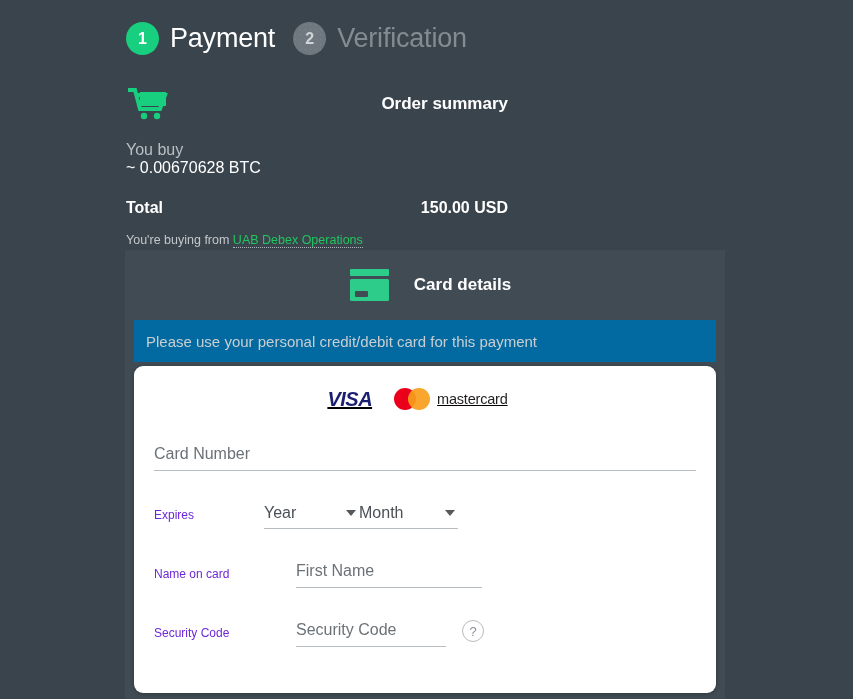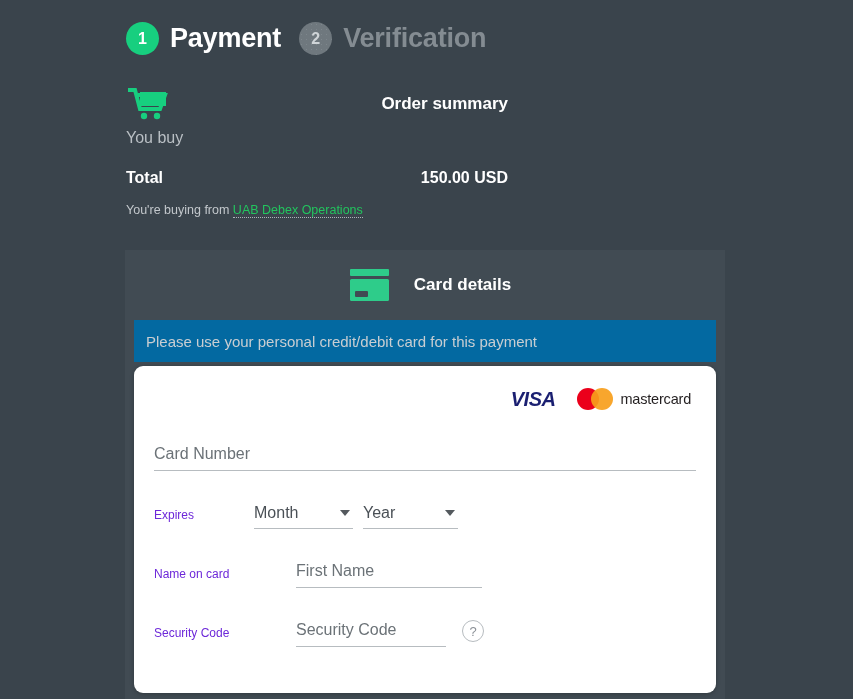--- a/index.html
+++ b/index.html
@@ -18,32 +18,32 @@
     width: 33px; height: 33px; border-radius: 50%;
     display: flex; align-items: center; justify-content: center;
     font-size: 16px; font-weight: bold; color: #ffffff; flex: none;
   }
   .step-badge.active { background: #17cf7f; }
   .step-badge.inactive {
     background: #6f787e; color: #cfd4d7;
     background-image: radial-gradient(#7d868c 22%, transparent 23%);
     background-size: 5px 5px;
   }
-  .step-label { font-size: 27px; font-weight: bold; letter-spacing: -0.2px; }
+  .step-label { font-size: 27px; font-weight: normal; letter-spacing: -0.2px; }
   .step-label.active { color: #ffffff; }
   .step-label.inactive { color: #848c92; }
 
   
   .order { position: absolute; left: 126px; top: 82px; width: 382px; }
   .sec-head { display: flex; align-items: center; gap: 22px; height: 44px; justify-content: space-between; }
   .cart-icon { width: 42px; height: 34px; position: relative; flex: none; }
   .sec-title { font-size: 17px; font-weight: bold; color: #ffffff; }
 
   .row { display: flex; justify-content: space-between; align-items: baseline; }
-  .row.buy { margin-top: 3px; flex-direction: column; }
+  .row.buy { margin-top: 15px; flex-direction: column; }
   .lbl-muted { font-size: 16px; color: #b9bfc4; }
   .val-white { font-size: 16px; color: #ffffff; }
   .row.total { margin-top: 22px; }
   .lbl-total { font-size: 16px; font-weight: bold; color: #ffffff; }
   .val-total { font-size: 16px; font-weight: bold; color: #ffffff; }
   .seller { margin-top: 16px; font-size: 12.5px; color: #c3c8cc; }
   .seller-name {
     color: #22c55e; border-bottom: 1px dotted #aeb4b9; cursor: pointer;
   }
 
@@ -61,21 +61,21 @@
     font-size: 15px; color: #c9ced2;
   }
 
   .white-card {
     position: absolute; left: 9px; top: 116px; width: 582px; height: 327px;
     background: #ffffff; border-radius: 9px;
     box-shadow: 0 1px 4px rgba(0,0,0,0.25);
     padding: 18px 20px;
   }
 
-  .brands { display: flex; align-items: center; justify-content: flex-end; gap: 22px; height: 30px; margin-right: 5px; }
+  .brands { display: flex; align-items: center; justify-content: center; gap: 22px; height: 30px; margin-right: 15px; text-decoration: underline; }
   .visa {
     font-size: 20px; font-weight: bold; font-style: italic;
     color: #1a1f71; letter-spacing: -0.5px;
   }
   .mc { display: flex; align-items: center; gap: 7px; }
   .mc-marks { position: relative; width: 36px; height: 22px; }
   .mc-marks .c { position: absolute; top: 0; width: 22px; height: 22px; border-radius: 50%; }
   .mc-marks .c.red { left: 0; background: #eb001b; }
   .mc-marks .c.orange { right: 0; background: #f79e1b; opacity: 0.92; }
   .mc-word { font-size: 14.5px; color: #231f20; letter-spacing: -0.2px; }
@@ -145,20 +145,21 @@
           <rect x="14" y="5" width="26" height="14" fill="#17cf7f"></rect>
           <circle cx="18" cy="29" r="3.2" fill="#17cf7f"></circle>
           <circle cx="31" cy="29" r="3.2" fill="#17cf7f"></circle>
         </svg>
       </div>
       <div class="sec-title">Order summary</div>
     </div>
 
     <div class="row buy">
       <div class="lbl-muted">You buy</div>
+      <div class="val-white">~ 0.00670628 BTC</div>
     </div>
 
     <div class="row total">
       <div class="lbl-total">Total</div>
       <div class="val-total">150.00 USD</div>
     </div>
 
     <div class="seller">
       <span>You're buying from </span><span class="seller-name">UAB Debex Operations</span>
     </div>
@@ -187,32 +188,32 @@
               <div class="c orange"></div>
           </div>
           <div class="mc-word">mastercard</div>
         </div>
       </div>
 
       <input class="field-line cardnum" type="text" placeholder="Card Number" style="">
 
       <div class="form-row">
         <div class="row-label expires">Expires</div>
+        <div class="sel-wrap year">
+          <select class="field-line">
+            <option>Year</option>
+          </select>
+          <div class="chev"></div>
+        </div>
         <div class="sel-wrap month">
           <select class="field-line">
             <option>Month</option>
           </select>
           <div class="chev"></div>
         </div>
-        <div class="sel-wrap year">
-          <select class="field-line">
-            <option>Year</option>
-          </select>
-          <div class="chev"></div>
-        </div>
       </div>
 
       <div class="form-row">
         <div class="row-label name">Name on card</div>
         <input class="field-line first-name" type="text" placeholder="First Name" style="">
       </div>
 
       <div class="form-row">
         <div class="row-label sec">Security Code</div>
         <input class="field-line sec-code" type="text" placeholder="Security Code" style="">

